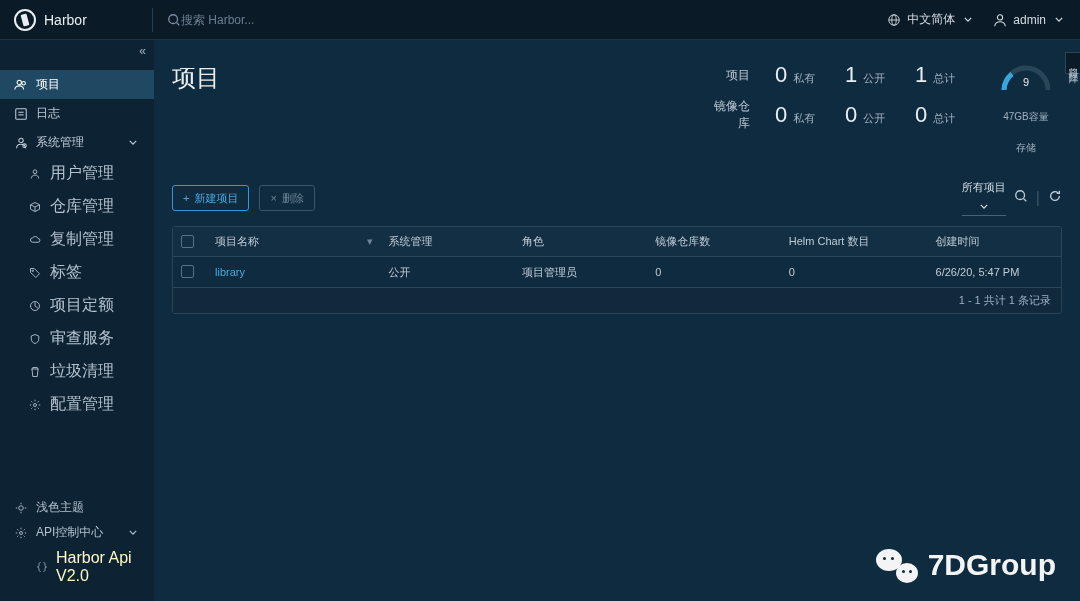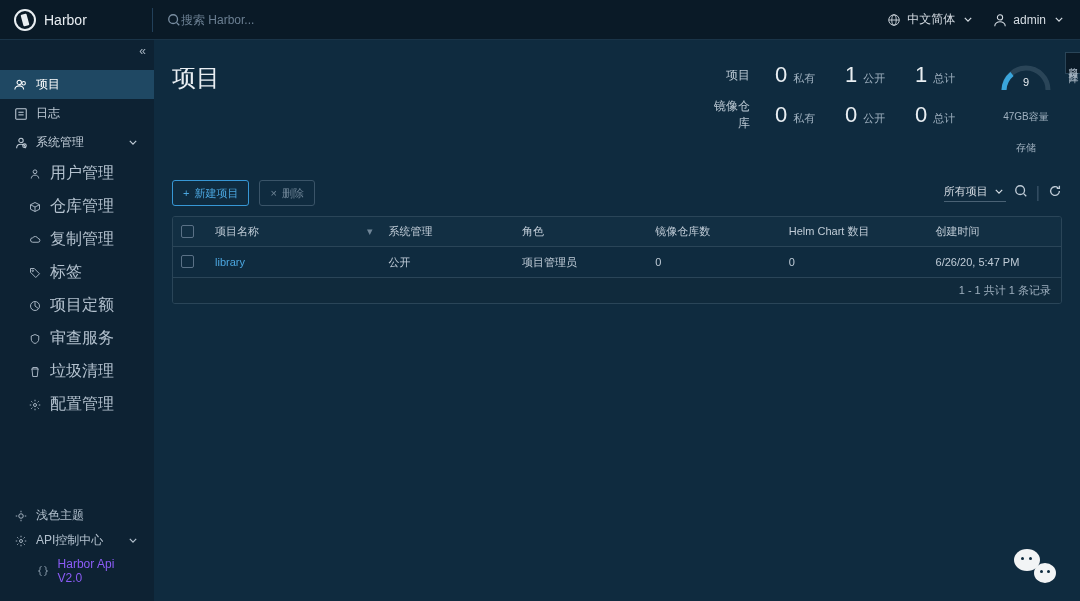--- a/index.html
+++ b/index.html
@@ -22,21 +22,21 @@
 .sidebar { width: 154px; background: #0d2233; display: flex; flex-direction: column; position: relative; }
 .collapse { position: absolute; top: 4px; right: 8px; color: #a6b4c1; font-size: 12px; cursor: pointer; }
 .nav { margin-top: 30px; flex: 1; overflow: hidden; }
 .nav-item { display: flex; align-items: center; gap: 8px; padding: 6px 14px; font-size: 12px; color: #c0ccd7; cursor: pointer; min-height: 23px; }
 .nav-item.active { background: #1f4863; color: #fff; }
 .nav-item.sub { padding-left: 28px; font-size: 16px; color: #b3c1ce; }
 .nav-item .chev { margin-left: auto; }
 .sidebar-bottom { padding: 8px 14px 12px; }
 .sb-item { display: flex; align-items: center; gap: 8px; font-size: 12px; color: #b3c1ce; padding: 4px 0; cursor: pointer; }
 .sb-item .chev { margin-left: auto; }
-.sb-sub { padding-left: 22px; font-size: 12px; color: #8b5cf6; }
+.sb-sub { padding-left: 22px; font-size: 16px; color: #fef9c3; }
 
 .content { flex: 1; background: #0f2b3f; padding: 22px 18px; position: relative; }
 .head-row { display: flex; align-items: flex-start; }
 .page-title { font-size: 24px; font-weight: 400; color: #e9eef2; }
 .stats-area { margin-left: auto; display: flex; align-items: flex-start; gap: 20px; }
 .stats-grid { display: grid; grid-template-columns: 50px 70px 70px 70px; row-gap: 10px; column-gap: 0; align-items: center; }
 .stat-label { font-size: 12px; color: #bac7d2; text-align: right; padding-right: 10px; }
 .stat-cell { display: flex; align-items: baseline; gap: 6px; justify-content: center; }
 .stat-num { font-size: 22px; font-weight: 300; color: #e9eef2; }
 .stat-tag { font-size: 11px; color: #9fb0bf; }
@@ -44,21 +44,21 @@
 .gauge { position: relative; width: 56px; height: 30px; }
 .gauge svg { width: 56px; height: 30px; }
 .gauge-val { position: absolute; top: 14px; left: 0; right: 0; text-align: center; font-size: 11px; color: #e9eef2; }
 .gauge-text { font-size: 10px; color: #9fb0bf; text-align: center; line-height: 13px; margin-top: 18px; }
 
 .toolbar { display: flex; align-items: center; margin-top: 26px; gap: 10px; }
 .btn { display: inline-flex; align-items: center; gap: 5px; height: 26px; padding: 0 10px; border-radius: 3px; font-size: 11px; cursor: pointer; }
 .btn-primary { border: 1px solid #3797d5; color: #4ba6df; background: transparent; }
 .btn-secondary { border: 1px solid #3a5468; color: #6f8597; background: transparent; }
 .toolbar-right { margin-left: auto; display: flex; align-items: center; gap: 8px; }
-.filter-sel { display: flex; align-items: center; gap: 4px; font-size: 11px; color: #d6dde4; cursor: pointer; border-bottom: 1px solid #4a6275; padding-bottom: 2px; }
+.filter-sel { display: flex; align-items: center; gap: 4px; font-size: 11px; color: #d6dde4; cursor: pointer; border-bottom: 1px solid #4a6275; padding-bottom: 2px; flex-direction: column; }
 .toolbtn { color: #c0ccd7; cursor: pointer; }
 
 .table { margin-top: 10px; border: 1px solid #2a4558; border-radius: 3px; overflow: hidden; }
 .thead, .trow, .tfoot { display: grid; grid-template-columns: 34px 1.3fr 1fr 1fr 1fr 1.1fr 1fr; align-items: center; font-size: 11px; }
 .thead { background: #122f43; border-bottom: 1px solid #2a4558; height: 30px; color: #c0ccd7; }
 .th { padding: 0 8px; display: flex; align-items: center; gap: 4px; }
 .trow { height: 30px; color: #c0ccd7; }
 .td { padding: 0 8px; }
 .td a { color: #4ba6df; text-decoration: none; }
 .tfoot { grid-template-columns: 1fr; height: 26px; background: #102a3c; border-top: 1px solid #2a4558; color: #9fb0bf; padding-right: 10px; justify-items: end; font-size: 11px; }
@@ -397,13 +397,14 @@
   <div class="wm-icon">
     <div class="wm-bubble1">
         <span class="wm-dot" style="left:7px;top:8px"></span>
         <span class="wm-dot" style="left:15px;top:8px"></span>
       </div>
     <div class="wm-bubble2">
         <span class="wm-dot" style="left:6px;top:7px"></span>
         <span class="wm-dot" style="left:13px;top:7px"></span>
       </div>
   </div>
+  <span>7DGroup</span>
 </div>
 
 </body></html>

